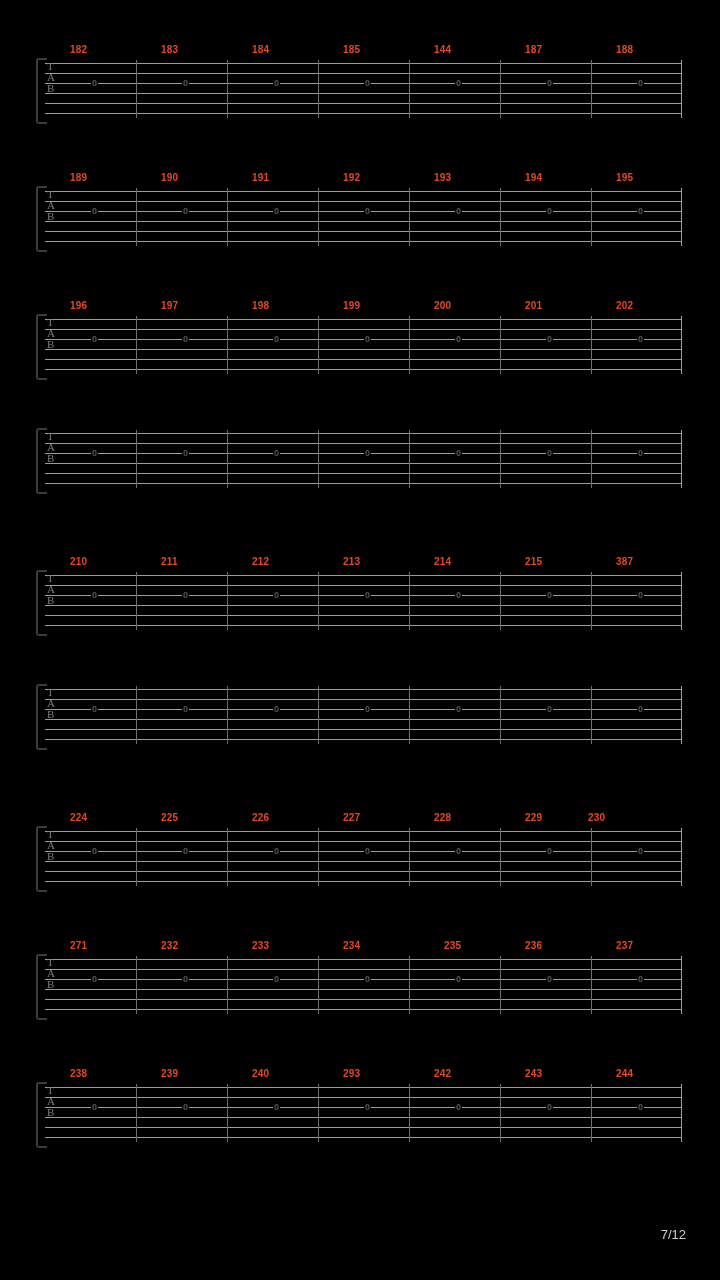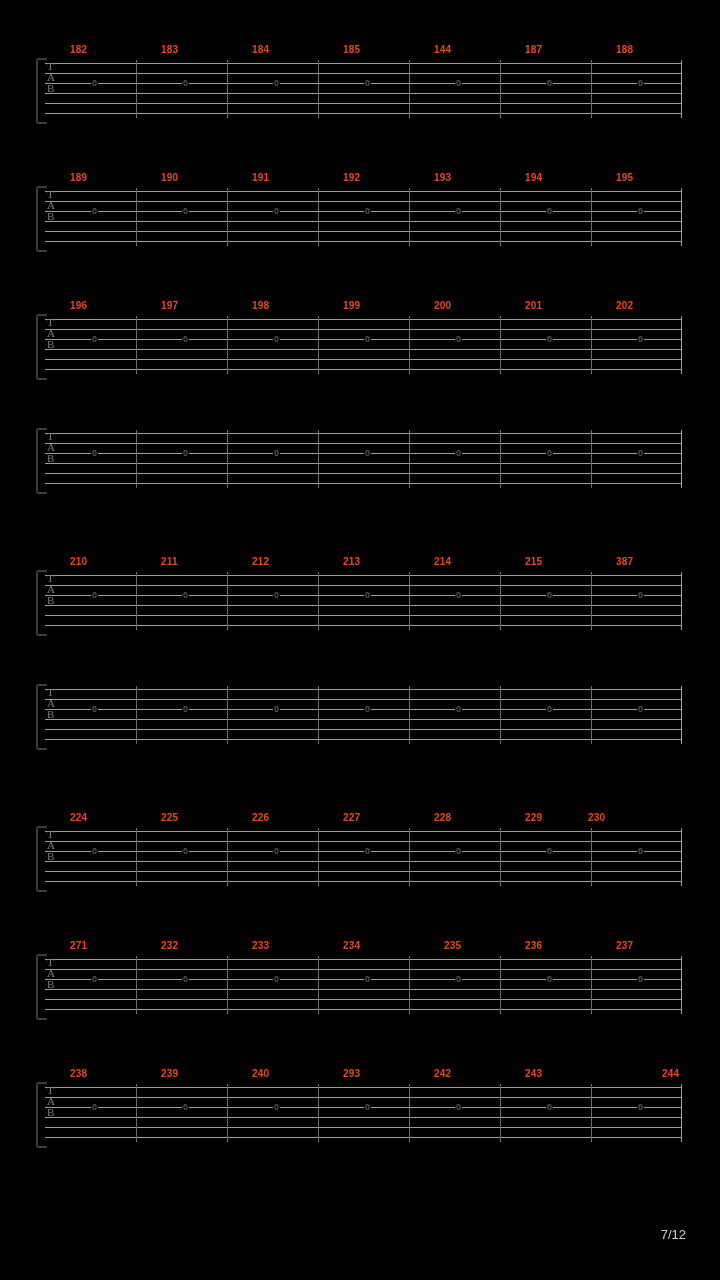--- a/index.html
+++ b/index.html
@@ -436,21 +436,21 @@
       </div>
     </div>
     <div class="system" style="top: 1068px;">
       <div class="barnums">
         <div class="barnum" style="left: 34px;">238</div>
         <div class="barnum" style="left: 125px;">239</div>
         <div class="barnum" style="left: 216px;">240</div>
         <div class="barnum" style="left: 307px;">293</div>
         <div class="barnum" style="left: 398px;">242</div>
         <div class="barnum" style="left: 489px;">243</div>
-        <div class="barnum" style="left: 580px; margin-left: 46px;">244</div>
+        <div class="barnum" style="left: 580px;">244</div>
       </div>
       <div class="staffwrap">
         <div class="brace"></div>
         <div class="staff">
           <div class="sline" style="top: 3px;"></div>
           <div class="sline" style="top: 13px;"></div>
           <div class="sline" style="top: 23px;"></div>
           <div class="sline" style="top: 33px;"></div>
           <div class="sline" style="top: 43px;"></div>
           <div class="sline" style="top: 53px;"></div>

